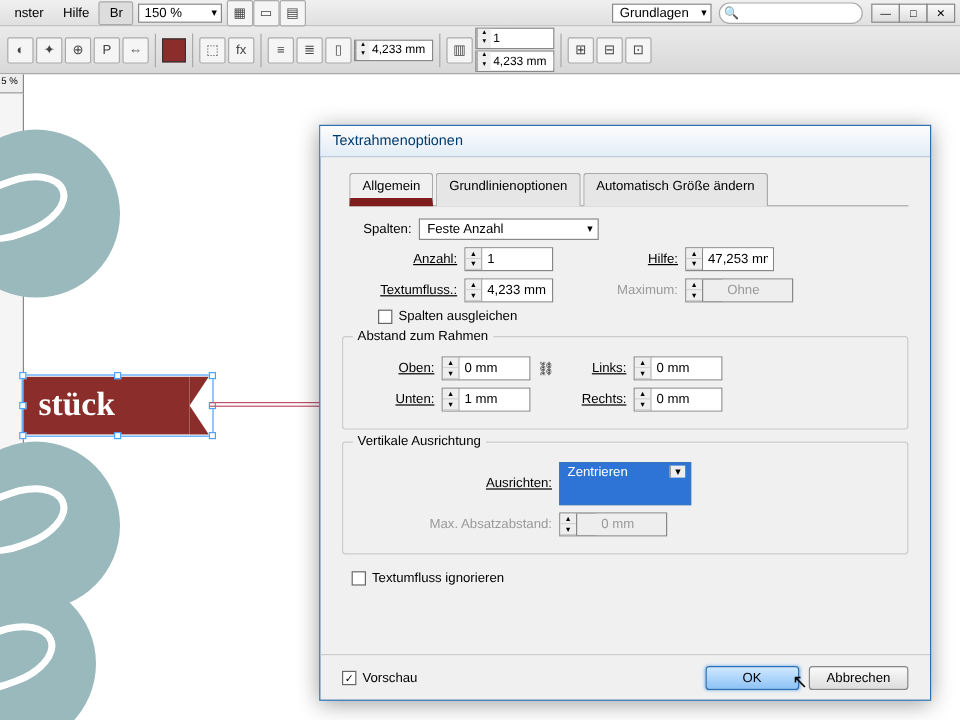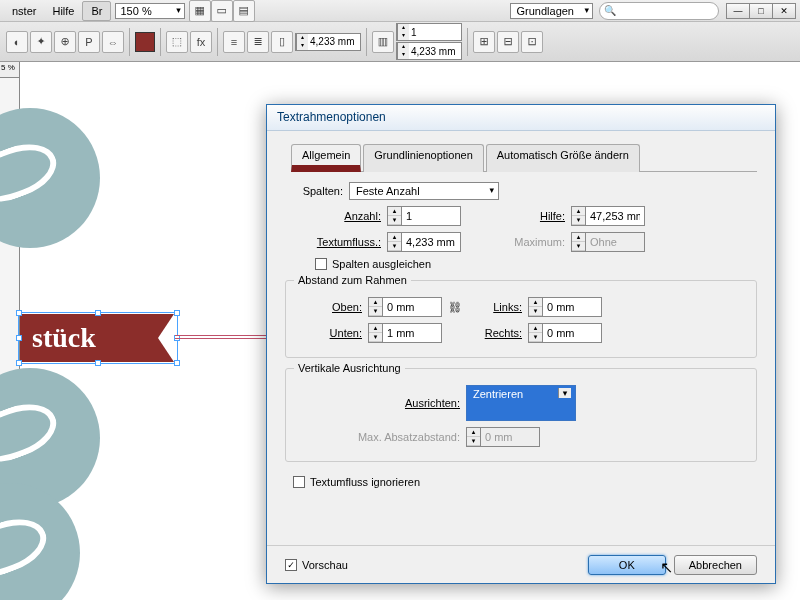--- a/index.html
+++ b/index.html
@@ -50,21 +50,21 @@
 .tab.active { background:#f0f0f0; border-bottom:7px solid #7f1d1d; }
 .row { display:flex; align-items:center; margin:6px 0; }
 .row label { text-align:right; padding-right:6px; }
 .row label.u { text-decoration:underline; text-decoration-style:solid; }
 .combo { border:1px solid #888; background:#fff; padding:2px 18px 2px 6px; position:relative; min-width:150px; display:inline-block; }
 .combo:after { content:"▾"; position:absolute; right:4px; top:2px; font-size:9px; }
 .numfield { display:flex; border:1px solid #888; background:#fff; height:20px; }
 .numfield .spin { width:14px; display:flex; flex-direction:column; border-right:1px solid #888; }
 .numfield .spin div { flex:1; font-size:7px; text-align:center; background:#eee; border-bottom:1px solid #ccc; }
 .numfield input { border:none; width:58px; padding:0 4px; font-size:11px; }
-.numfield.dis { background:#eee; }
+.numfield.dis { background:#eee;gap:16px; }
 .numfield.dis input { background:#eee; color:#999; }
 .group { border:1px solid #ccc; border-radius:3px; padding:10px 12px 8px; margin:10px 0; position:relative; }
 .group-title { position:absolute; top:-7px; left:8px; background:#f0f0f0; padding:0 4px; font-size:11px; }
 .check { display:flex; align-items:center; gap:5px; }
 .check .box { width:12px; height:12px; border:1px solid #666; background:#fff; display:flex; align-items:center; justify-content:center; font-size:9px; }
 .sel-combo { border:1px solid #3a75c4; background:#2d74d6; color:#fff; padding:2px 18px 20px 6px; position:relative; width:110px; display:inline-block; }
 .sel-combo:after { content:"▾"; position:absolute; right:4px; top:2px; color:#000; background:#eee; width:12px; text-align:center; font-size:9px; border-left:1px solid #888; }
 .dlg-foot { position:absolute; bottom:0; left:0; right:0; height:38px; border-top:1px solid #ccc; display:flex; align-items:center; padding:0 18px; }
 .btn { min-width:78px; padding:3px 14px; border:1px solid #888; border-radius:3px; background:linear-gradient(#fafafa,#ddd); margin-left:8px; text-align:center; }
 .btn.primary { background:linear-gradient(#cfe8ff,#8ec2f7); border-color:#2a6fb0; box-shadow:0 0 3px #5aa3e8;margin-left:40px; }

